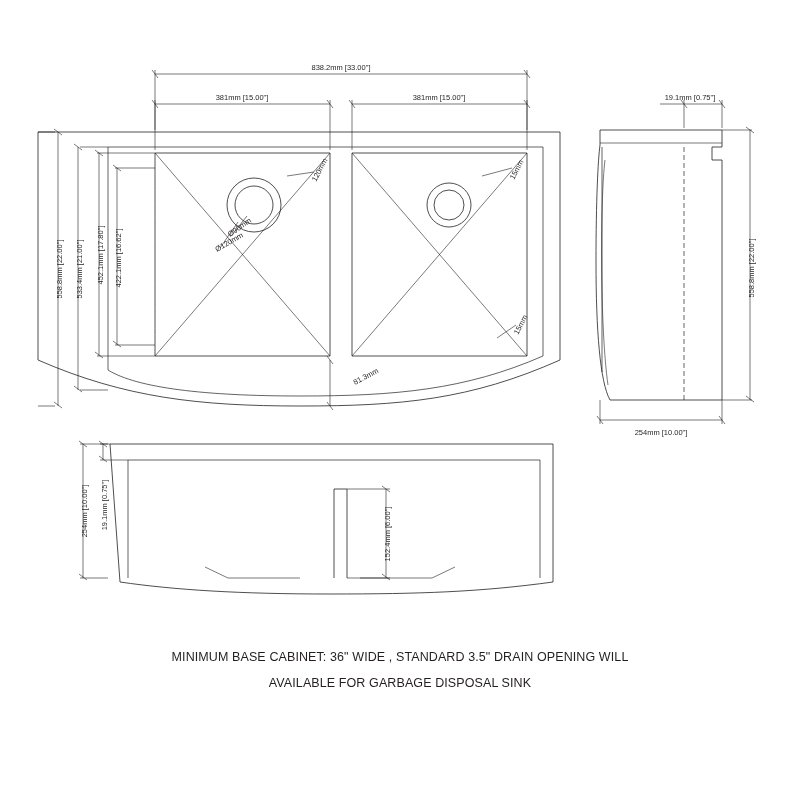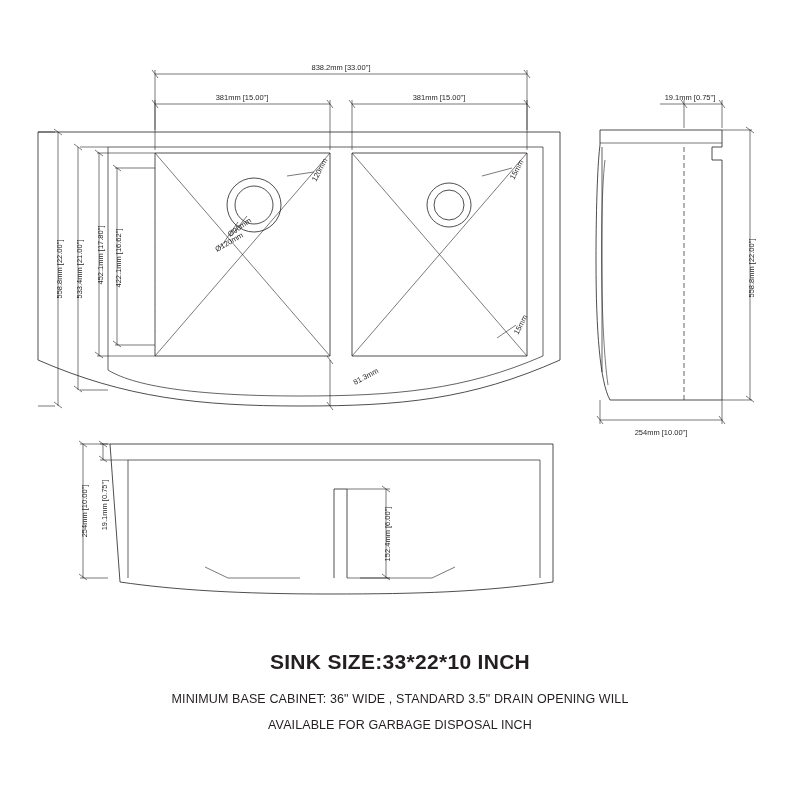--- a/index.html
+++ b/index.html
@@ -213,16 +213,15 @@
     <text class="dimtext" x="661" y="435" text-anchor="middle">254mm [10.00"]</text>
 
     <text class="dimtext" x="87" y="511" text-anchor="middle" transform="rotate(-90 87 511)">254mm [10.00"]</text>
     <text class="dimtext" x="107" y="505" text-anchor="middle" transform="rotate(-90 107 505)">19.1mm [0.75"]</text>
     <text class="dimtext" x="390" y="534" text-anchor="middle" transform="rotate(-90 390 534)">152.4mm [6.00"]</text>
   </g>
 </svg>
 </div>
 
 <div class="captionbox">
-  <div class="title">SINK SIZE:33*22*10 INCH</div>
   <div class="subline">MINIMUM BASE CABINET: 36" WIDE , STANDARD 3.5" DRAIN OPENING WILL</div>
-  <div class="subline">AVAILABLE FOR GARBAGE DISPOSAL INCH</div>
+  <div class="subline">AVAILABLE FOR GARBAGE DISPOSAL SINK</div>
 </div>
 
 </body></html>

